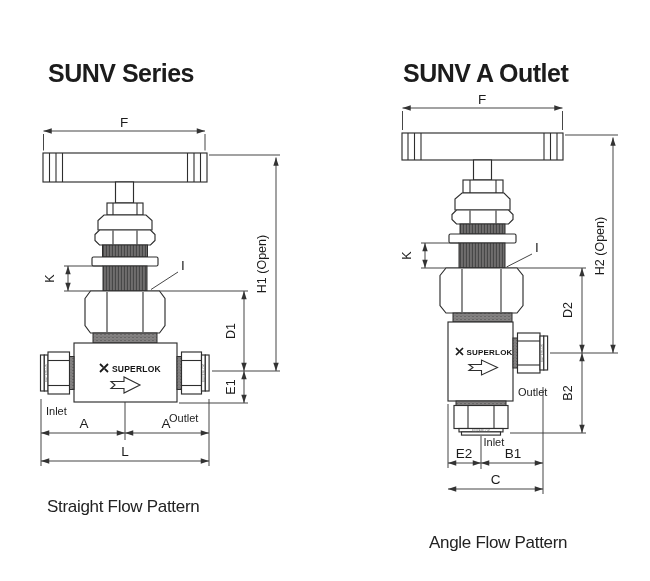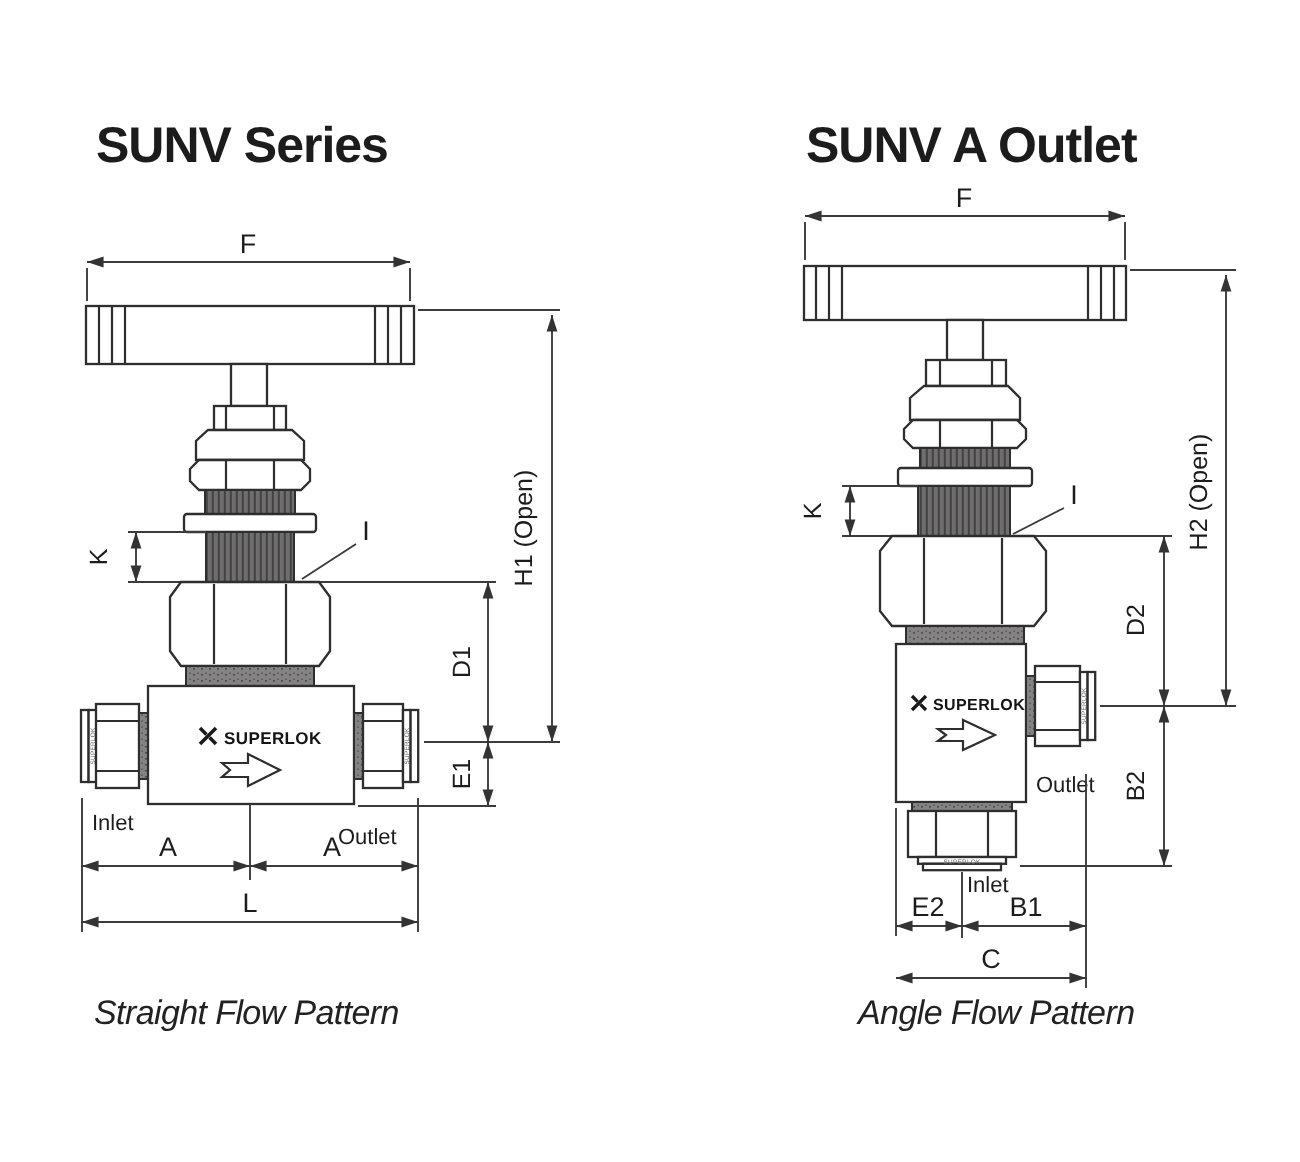--- a/index.html
+++ b/index.html
@@ -2,23 +2,23 @@
 <html><head>
 <meta charset="utf-8">
 <style>
   html,body{margin:0;padding:0;background:#e8e8e8;}
   .canvas{position:relative;width:650px;height:581px;background:#ffffff;overflow:hidden;
           font-family:"Liberation Sans",sans-serif;text-align:right;}
   .series-title{position:absolute;top:59px;font-size:25px;font-weight:bold;color:#1c1c1c;
                 letter-spacing:-0.5px;white-space:nowrap;}
   .title-left{left:48px;}
   .title-right{left:403px;}
-  .pattern-caption{position:absolute;top:497px;font-size:17px;color:#222;letter-spacing:-0.3px;white-space:nowrap;font-style:italic;}
+  .pattern-caption{position:absolute;top:497px;font-size:17px;color:#222;letter-spacing:-0.3px;white-space:nowrap;}
   .caption-left{left:47px;}
-  .caption-right{left:429px;}
+  .caption-right{left:429px;margin-top:36px;}
   svg{position:absolute;left:0;top:0;}
   .ol{fill:#ffffff;stroke:#2e2e2e;stroke-width:1.15;}
   .ln{stroke:#2e2e2e;stroke-width:1.1;fill:none;}
   .thr{fill:url(#thrPat);stroke:#2e2e2e;stroke-width:1;}
   .knl{fill:url(#knlPat);stroke:#2e2e2e;stroke-width:1;}
   .dim{stroke:#3c3c3c;stroke-width:0.95;fill:none;}
   .lbl{font-family:"Liberation Sans",sans-serif;font-size:13.5px;fill:#1c1c1c;text-anchor:middle;}
   .sm{font-family:"Liberation Sans",sans-serif;font-size:11px;fill:#1c1c1c;}
   .rot{font-size:12.5px;}
   .logo-text{font-family:"Liberation Sans",sans-serif;font-size:8.5px;font-weight:bold;fill:#141414;letter-spacing:0.2px;}

